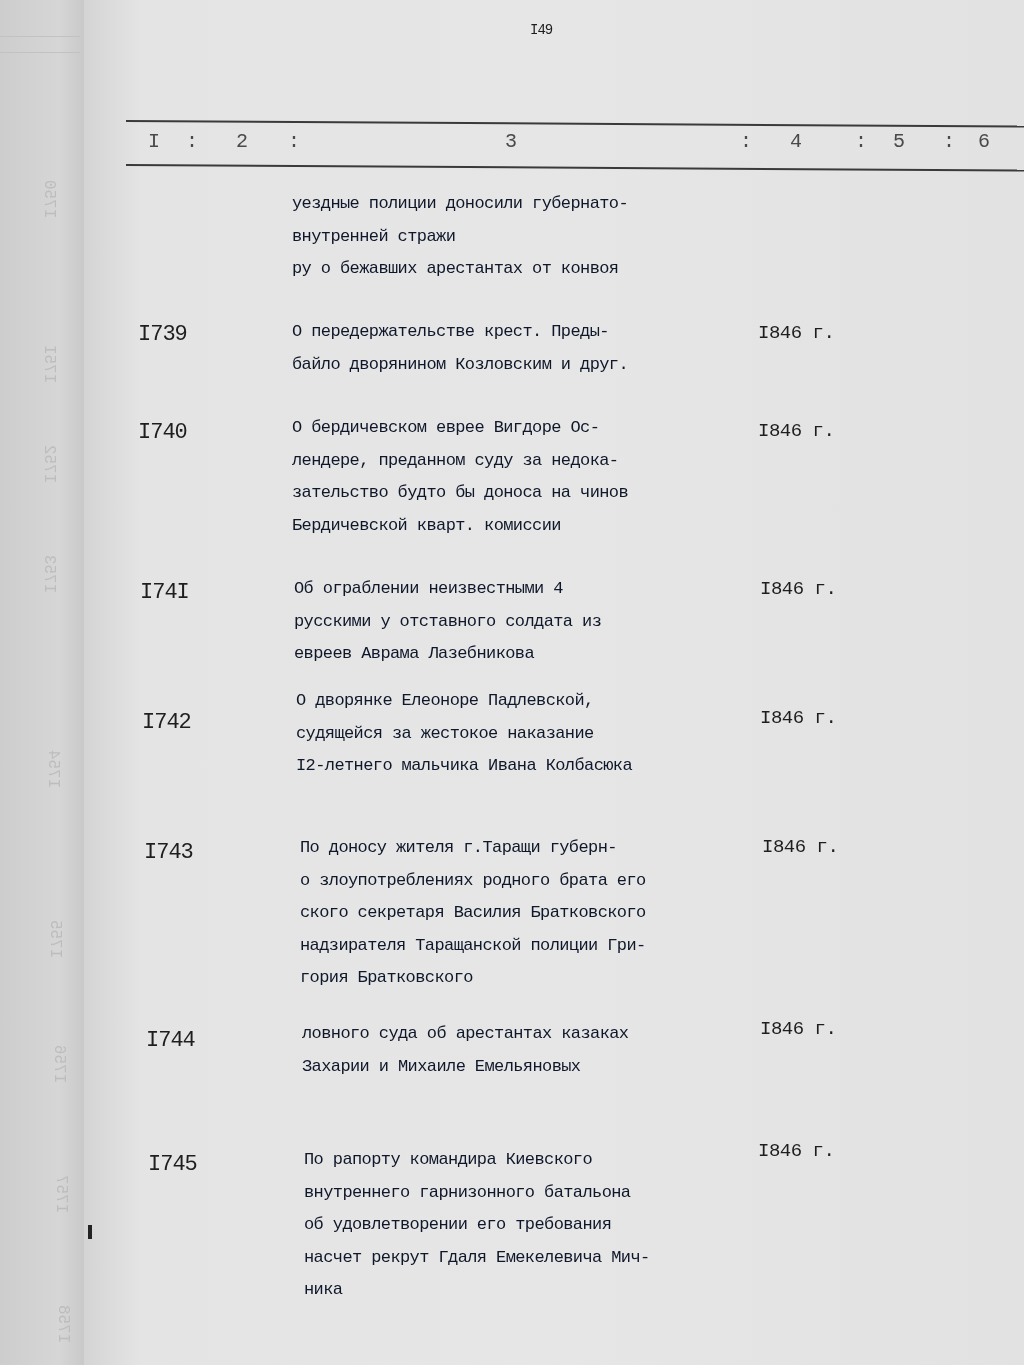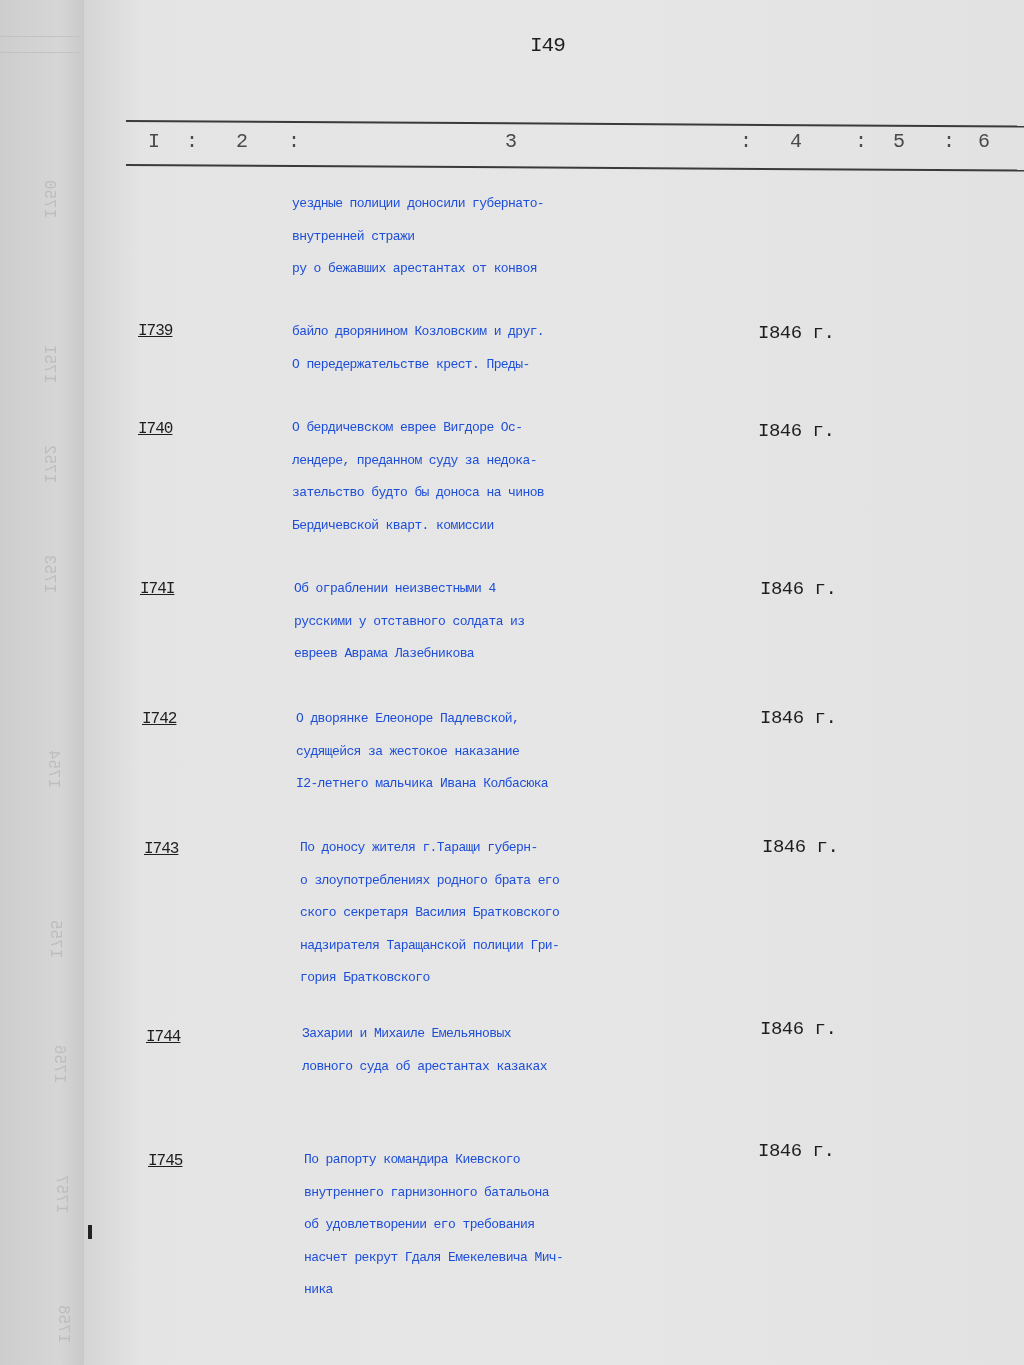--- a/index.html
+++ b/index.html
@@ -19,39 +19,38 @@
     transform: rotate(90deg) scaleX(-1);
     font-family: "Liberation Mono", monospace;
   }
   .ghost-rule { position:absolute; left:0; width:80px; height:1px; background:#c2c2c2; }
   .page {
     position: absolute; left: 84px; top: 0; width: 940px; height: 1365px;
     background: linear-gradient(to right, #d4d4d4, #e4e4e4 6%, #e6e6e6 50%, #e2e2e2);
   }
   .binding-mark { position:absolute; left:88px; top:1225px; width:4px; height:14px; background:#222; }
   .page-number {
-    position: absolute; left: 530px; top: 34px; font-size: 21px;
+    position: absolute; left: 530px; top: 22px; font-size: 14px;
     font-family: "Liberation Mono", monospace; letter-spacing: -1px;
   }
   .rule { position:absolute; left:126px; width:898px; height:2px; background:#3a3a3a; }
   .rule.top { top:120px; transform: rotate(0.35deg); transform-origin:left; }
   .rule.bottom { top:164px; transform: rotate(0.35deg); transform-origin:left; }
   .col-header {
     position:absolute; top:130px; font-size:20px; color:#4a4a4a;
     font-family:"Liberation Mono", monospace;
   }
   .entry-num {
-    position:absolute; font-size:16px; font-family:"Liberation Mono", monospace;
+    position:absolute; font-size:22px; font-family:"Liberation Mono", monospace;
     letter-spacing:-1px;
-    text-decoration:underline;
   }
   .entry-text {
-    position:absolute; font-size:13px; line-height:32.5px;
+    position:absolute; font-size:17px; line-height:32.5px;
     font-family:"Liberation Mono", monospace; letter-spacing:-0.6px;
-    white-space: pre; color:#1d4ed8;
+    white-space: pre; color:#0f172a;
   }
   .entry-year {
     position:absolute; font-size:19px; font-family:"Liberation Mono", monospace;
     letter-spacing:-0.5px;
   }
 </style>
 </head>
 <body>
 
 <div class="left-page">
@@ -83,38 +82,38 @@
 <div class="col-header" style="left:790px">4</div>
 <div class="col-header" style="left:855px">:</div>
 <div class="col-header" style="left:893px">5</div>
 <div class="col-header" style="left:943px">:</div>
 <div class="col-header" style="left:978px">6</div>
 <div class="rule bottom"></div>
 
 <div class="entry-text" style="left:292px;top:188px"><div>уездные полиции доносили губернато-</div><div>внутренней стражи</div><div>ру о бежавших арестантах от конвоя</div></div>
 
 <div class="entry-num" style="left:138px;top:322px">I739</div>
-<div class="entry-text" style="left:292px;top:316px"><div>байло дворянином Козловским и друг.</div><div>О передержательстве крест. Преды-</div></div>
+<div class="entry-text" style="left:292px;top:316px"><div>О передержательстве крест. Преды-</div><div>байло дворянином Козловским и друг.</div></div>
 <div class="entry-year" style="left:758px;top:322px">I846 г.</div>
 
 <div class="entry-num" style="left:138px;top:420px">I740</div>
 <div class="entry-text" style="left:292px;top:412px"><div>О бердичевском еврее Вигдоре Ос-</div><div>лендере, преданном суду за недока-</div><div>зательство будто бы доноса на чинов</div><div>Бердичевской кварт. комиссии</div></div>
 <div class="entry-year" style="left:758px;top:420px">I846 г.</div>
 
 <div class="entry-num" style="left:140px;top:580px">I74I</div>
 <div class="entry-text" style="left:294px;top:573px"><div>Об ограблении неизвестными 4</div><div>русскими у отставного солдата из</div><div>евреев Аврама Лазебникова</div></div>
 <div class="entry-year" style="left:760px;top:578px">I846 г.</div>
 
 <div class="entry-num" style="left:142px;top:710px">I742</div>
-<div class="entry-text" style="left:296px;top:703px"><div>О дворянке Елеоноре Падлевской,</div><div>судящейся за жестокое наказание</div><div>I2-летнего мальчика Ивана Колбасюка</div></div>
+<div class="entry-text" style="left:296px;top:685px"><div>О дворянке Елеоноре Падлевской,</div><div>судящейся за жестокое наказание</div><div>I2-летнего мальчика Ивана Колбасюка</div></div>
 <div class="entry-year" style="left:760px;top:707px">I846 г.</div>
 
 <div class="entry-num" style="left:144px;top:840px">I743</div>
 <div class="entry-text" style="left:300px;top:832px"><div>По доносу жителя г.Таращи губерн-</div><div>о злоупотреблениях родного брата его</div><div>ского секретаря Василия Братковского</div><div>надзирателя Таращанской полиции Гри-</div><div>гория Братковского</div></div>
 <div class="entry-year" style="left:762px;top:836px">I846 г.</div>
 
 <div class="entry-num" style="left:146px;top:1028px">I744</div>
-<div class="entry-text" style="left:302px;top:1018px"><div>Захарии и Михаиле Емельяновых</div><div>ловного суда об арестантах казаках</div></div>
+<div class="entry-text" style="left:302px;top:1018px"><div>ловного суда об арестантах казаках</div><div>Захарии и Михаиле Емельяновых</div></div>
 <div class="entry-year" style="left:760px;top:1018px">I846 г.</div>
 
 <div class="entry-num" style="left:148px;top:1152px">I745</div>
 <div class="entry-text" style="left:304px;top:1144px"><div>По рапорту командира Киевского</div><div>внутреннего гарнизонного батальона</div><div>об удовлетворении его требования</div><div>насчет рекрут Гдаля Емекелевича Мич-</div><div>ника</div></div>
 <div class="entry-year" style="left:758px;top:1140px">I846 г.</div>
 
 </body></html>

